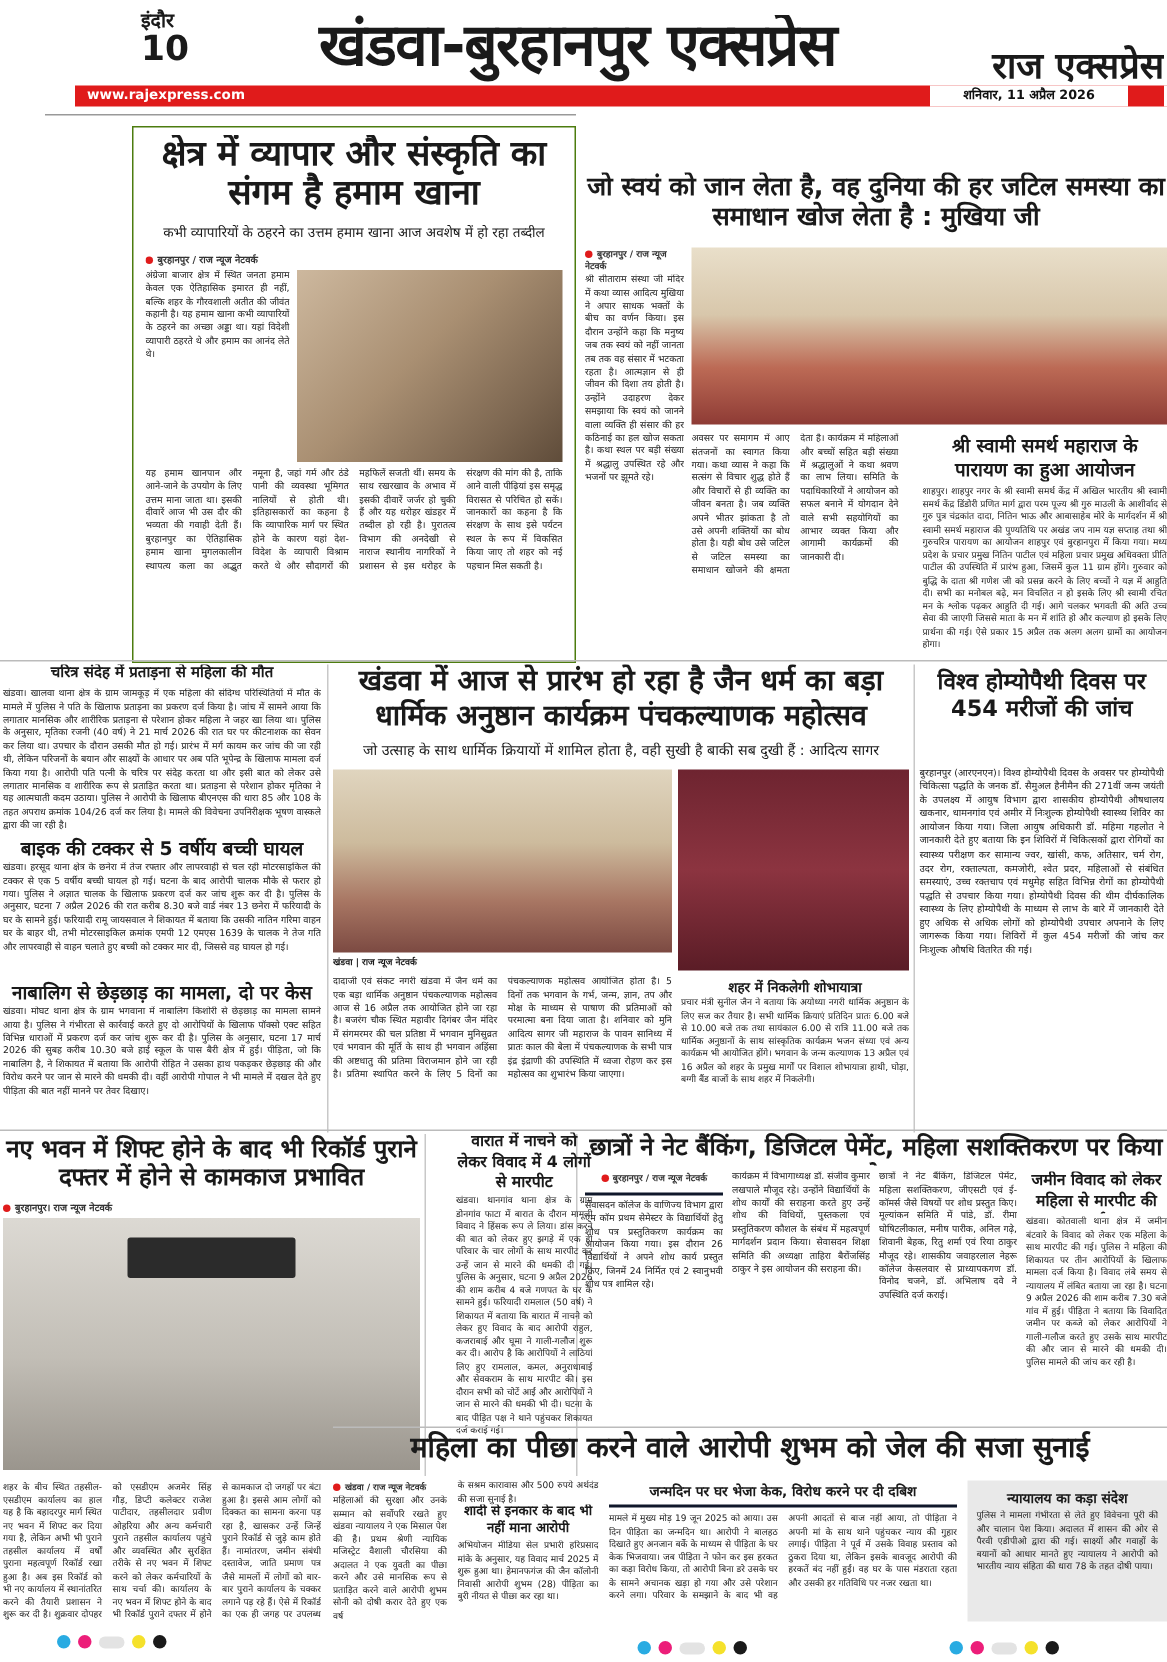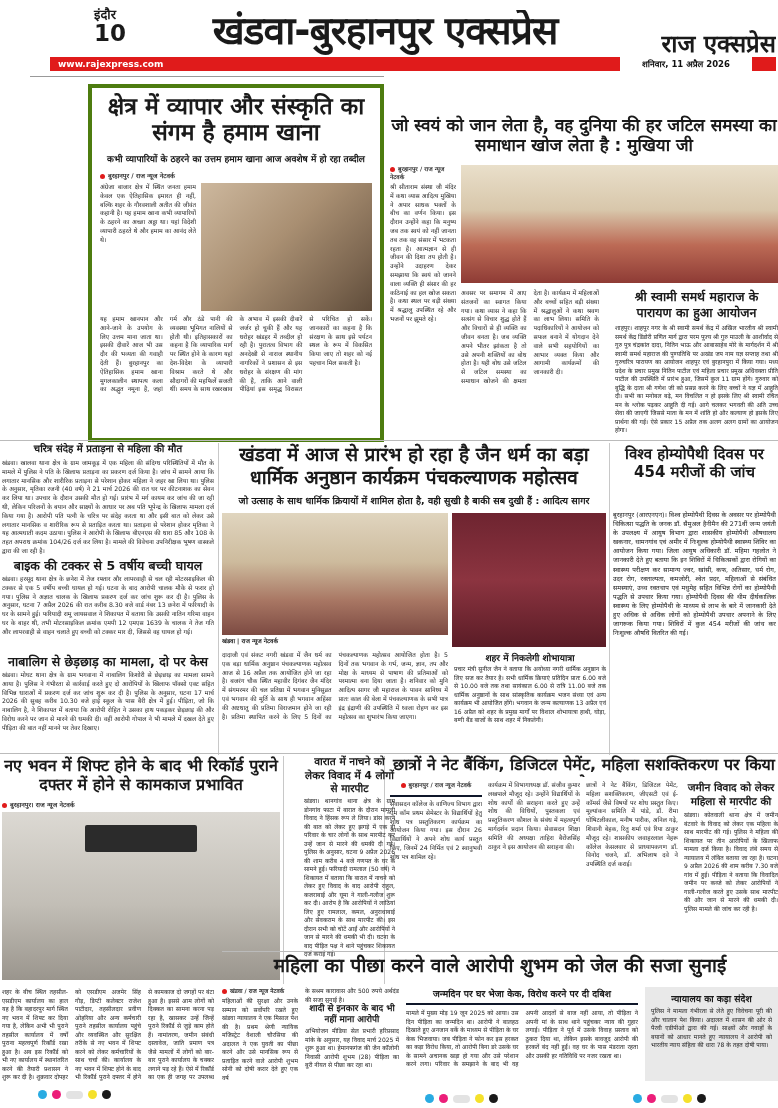--- a/index.html
+++ b/index.html
@@ -17,21 +17,21 @@
   .brand{font-size:24px;font-weight:bold;white-space:nowrap;}
   .redbar{background:#e01b1b;height:14px;}
   .urltxt{color:#ffffff;font-size:9px;font-weight:bold;line-height:14px;padding-left:8px;}
   .datebox{background:#ffffff;color:#111;font-size:8.5px;font-weight:bold;line-height:14px;text-align:center;}
   
   .h-xl{font-size:23px;font-weight:bold;line-height:1.15;}
   .h-lg{font-size:19px;font-weight:bold;line-height:1.2;}
   .h-md{font-size:16px;font-weight:bold;line-height:1.2;}
   .h-sm{font-size:12.5px;font-weight:bold;line-height:1.25;}
   .h-xs{font-size:10.5px;font-weight:bold;line-height:1.3;}
-  .sub{font-size:9.5px;font-weight:bold;line-height:1.35;}
+  .sub{font-size:9.5px;font-weight:normal;line-height:1.35;}
   .body{font-size:6.2px;line-height:1.42;color:#222;}
   .byline{font-size:6.4px;font-weight:bold;color:#333;}
   .byline .rdot{display:inline-block;width:5px;height:5px;border-radius:50%;background:#e01b1b;margin-right:3px;vertical-align:middle;}
   .cols2{column-count:2;column-gap:7px;}
   .cols3{column-count:3;column-gap:7px;}
   .cols4{column-count:4;column-gap:7px;}
   .photo{background:#cfc6b5;}
   .caption{font-size:6px;font-weight:bold;padding-top:2px;}
   .vrule{width:1px;background:#c8c8c8;}
   .hrule{height:1px;background:#bbbbbb;}
@@ -63,21 +63,21 @@
   <div class="abs masthead ctr clip" style="left:150px;top:10px;width:470px;height:48px;">खंडवा-बुरहानपुर एक्सप्रेस</div>
   <div class="abs brand clip" style="left:616px;top:26px;width:160px;text-align:right;">राज एक्सप्रेस</div>
 
   <div class="abs redbar" style="left:30px;top:57px;width:748px;margin-left:20px;">
     <div class="urltxt">www.rajexpress.com</div>
     <div class="abs datebox clip" style="left:570px;top:0;width:132px;height:14px;">शनिवार, 11 अप्रैल 2026</div>
     <div class="abs" style="left:726px;top:0;width:6px;height:14px;background:#ffffff;"></div>
   </div>
   <div class="abs hrule" style="left:30px;top:76px;width:354px;background:#999;"></div>
 
-  <div class="abs clip" style="left:88px;top:84px;width:296px;height:358px;border:4px solid #4d7c0f;padding:5px 8px;box-sizing:border-box;">
+  <div class="abs clip" style="left:88px;top:84px;width:296px;height:358px;border:1px solid #4d7c0f;padding:5px 8px;box-sizing:border-box;">
     <div class="h-xl ctr clip" style="height:56px;">क्षेत्र में  व्यापार और संस्कृति का संगम है हमाम खाना</div>
     <div class="sub ctr clip" style="height:16px;margin-top:4px;font-size:9px;">कभी व्यापारियों के ठहरने का उत्तम हमाम खाना आज अवशेष में हो रहा तब्दील</div>
     <div class="byline clip" style="height:10px;margin-top:2px;"><span class="rdot"></span><span>बुरहानपुर / राज न्यूज नेटवर्क</span></div>
     <div style="display:flex;gap:5px;margin-top:2px;height:128px;">
       <div class="body jc clip" style="width:96px;height:128px;">अंग्रेजा बाजार क्षेत्र में स्थित जनता हमाम केवल एक ऐतिहासिक इमारत ही नहीं, बल्कि शहर के गौरवशाली अतीत की जीवंत कहानी है। यह हमाम खाना कभी व्यापारियों के ठहरने का अच्छा अड्डा था। यहां विदेशी व्यापारी ठहरते थे और हमाम का आनंद लेते थे।</div>
       <div class="photo ph-hamam" style="flex:1;height:128px;"></div>
     </div>
     <div class="body jc cols4 clip" style="height:118px;margin-top:4px;">यह हमाम खानपान और आने-जाने के उपयोग के लिए उत्तम माना जाता था। इसकी दीवारें आज भी उस दौर की भव्यता की गवाही देती हैं। बुरहानपुर का ऐतिहासिक हमाम खाना मुगलकालीन स्थापत्य कला का अद्भुत नमूना है, जहां गर्म और ठंडे पानी की व्यवस्था भूमिगत नालियों से होती थी। इतिहासकारों का कहना है कि व्यापारिक मार्ग पर स्थित होने के कारण यहां देश-विदेश के व्यापारी विश्राम करते थे और सौदागरों की महफिलें सजती थीं। समय के साथ रखरखाव के अभाव में इसकी दीवारें जर्जर हो चुकी हैं और यह धरोहर खंडहर में तब्दील हो रही है। पुरातत्व विभाग की अनदेखी से नाराज स्थानीय नागरिकों ने प्रशासन से इस धरोहर के संरक्षण की मांग की है, ताकि आने वाली पीढ़ियां इस समृद्ध विरासत से परिचित हो सकें। जानकारों का कहना है कि संरक्षण के साथ इसे पर्यटन स्थल के रूप में विकसित किया जाए तो शहर को नई पहचान मिल सकती है।</div>
   </div>
 

